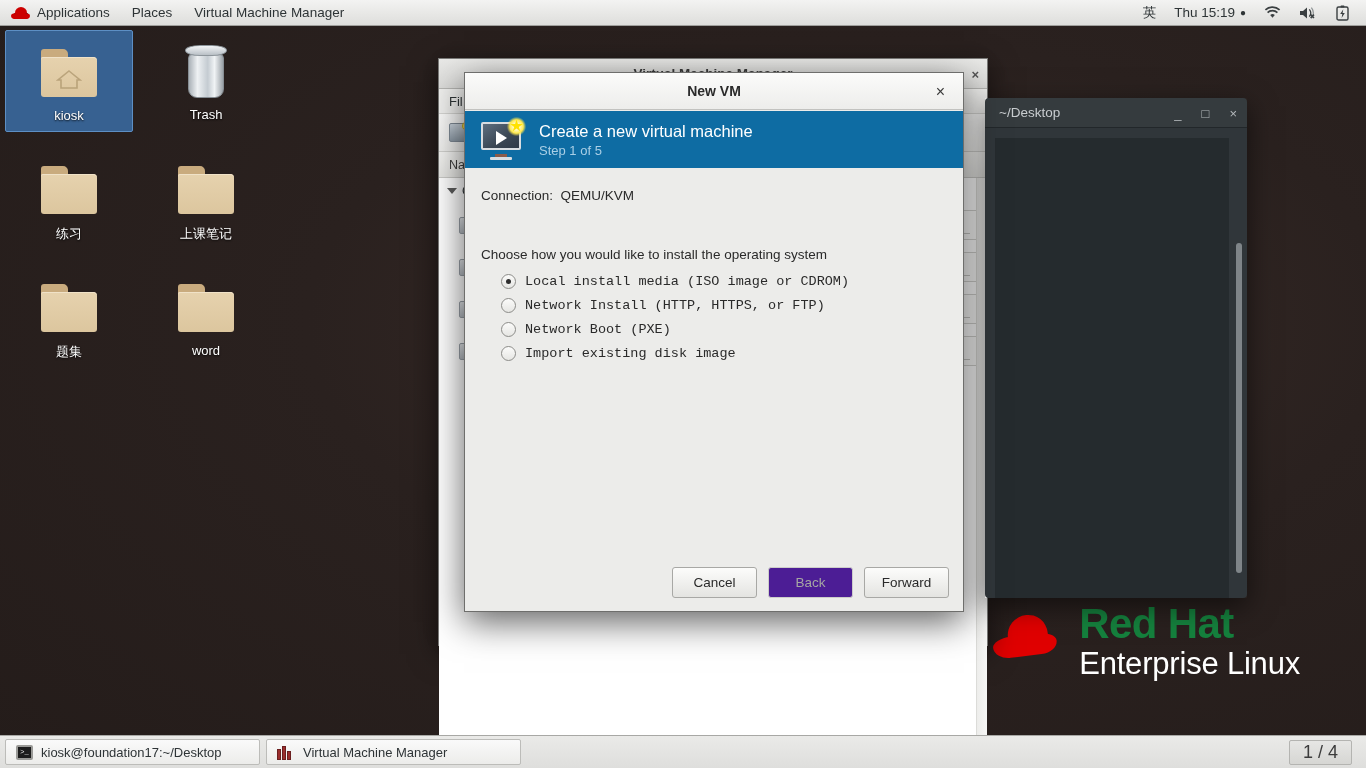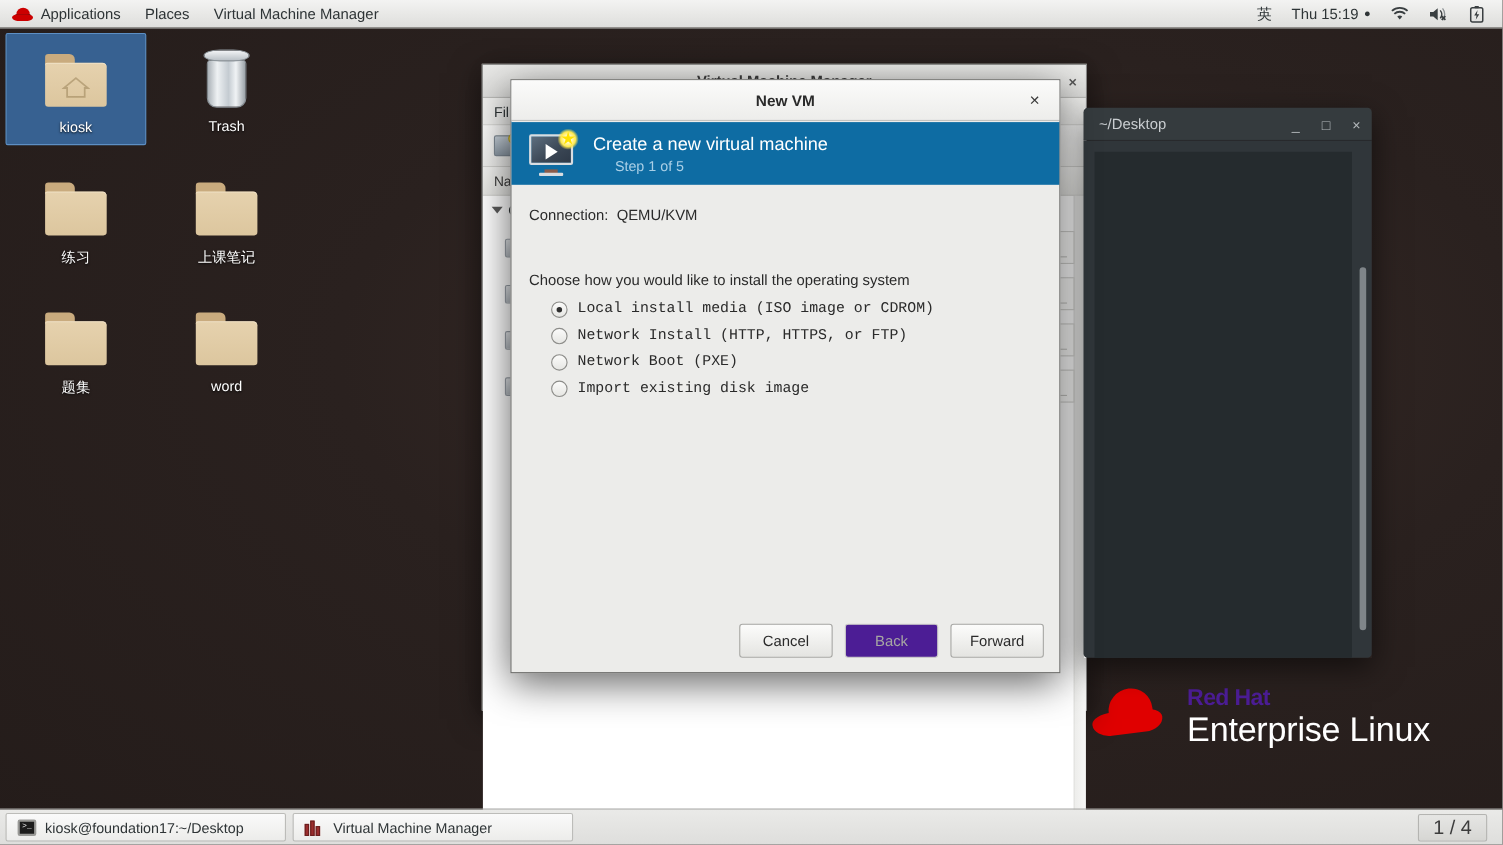--- a/index.html
+++ b/index.html
@@ -214,21 +214,21 @@
   #rh-hat .crown {
     position: absolute; bottom: 16px; left: 14px; width: 40px; height: 27px;
     background: #e00000; border-radius: 62% 58% 8% 8% / 88% 88% 14% 14%;
     transform: rotate(-7deg);
   }
   #rh-hat .band {
     position: absolute; bottom: 15px; left: 10px; width: 47px; height: 6px;
     background: #111; border-radius: 3px; transform: rotate(-7deg);
   }
   #rh-text { line-height: 1.08; }
-  #rh-line1 { font-size: 21px; font-weight: bold; color: #4c1d95; letter-spacing: -0.6px; margin-top: 12px; }
+  #rh-line1 { font-size: 42px; font-weight: bold; color: #15803d; letter-spacing: -0.6px; margin-top: 12px; }
   #rh-line2 { font-size: 31px; color: #ffffff; letter-spacing: -0.2px; }
 
   
   #newvm-dialog {
     position: absolute; left: 464px; top: 72px;
     width: 500px; height: 540px; z-index: 40;
     background: #ececea;
     border: 1px solid #6e6e6c;
     box-shadow: 0 10px 34px rgba(0,0,0,0.62);
     display: flex; flex-direction: column;
@@ -272,21 +272,21 @@
     position: absolute; top: -3px; right: -3px; width: 19px; height: 19px;
     background: radial-gradient(circle, #fffde0 18%, #ffe94d 50%, rgba(255,225,60,0) 72%);
   }
   .vm-monitor .star::before {
     content: ""; position: absolute; inset: 3px;
     background: #ffe200;
     clip-path: polygon(50% 0%, 61% 35%, 98% 35%, 68% 57%, 79% 91%, 50% 70%, 21% 91%, 32% 57%, 2% 35%, 39% 35%);
   }
   #banner-text { display: flex; flex-direction: column; gap: 2px; }
   #banner-title { font-size: 16.5px; color: #ffffff; }
-  #banner-step { font-size: 13px; color: #a9cfe6; margin-left: 20px; }
+  #banner-step { font-size: 13px; color: #a9cfe6; }
   #newvm-body { flex: 1; padding: 20px 16px 0 16px; font-size: 13.5px; color: #2a2a2a; }
   #conn-row { margin-bottom: 44px; }
   #conn-row .lbl { }
   #choose-label { margin-bottom: 12px; }
   .radio-row {
     display: flex; align-items: flex-start; gap: 9px;
     margin-left: 20px; margin-bottom: 9px; cursor: pointer; font-family: Liberation Mono, monospace;
   }
   .radio {
     width: 15px; height: 15px; border-radius: 50%;

